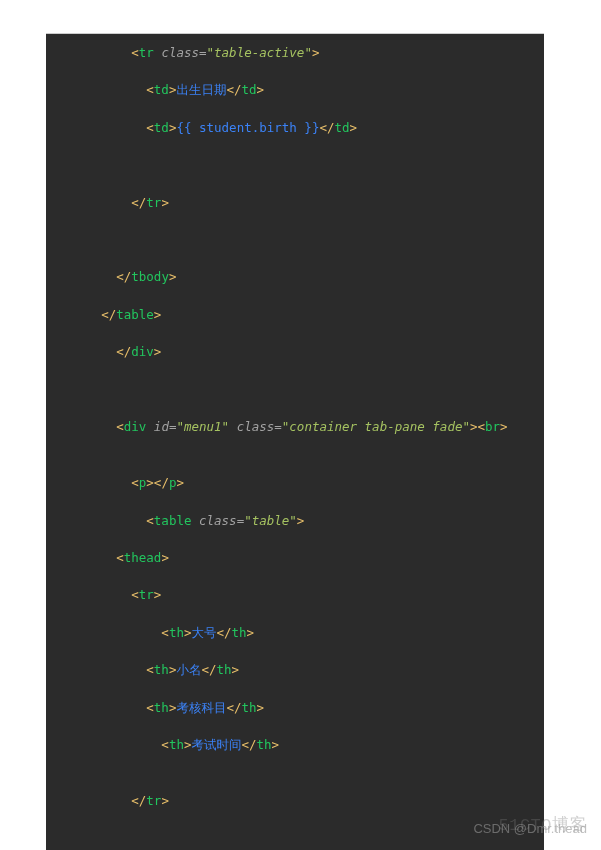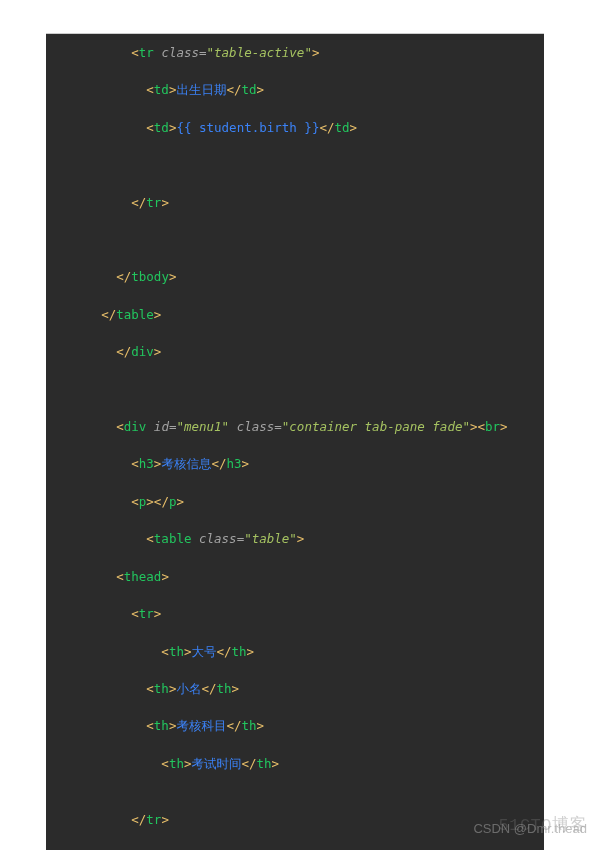--- a/index.html
+++ b/index.html
@@ -83,21 +83,20 @@
 <div class="line">        <span class="punct">&lt;/</span><span class="tag wavy">tbody</span><span class="punct">&gt;</span></div>
 <div class="line"> </div>
 <div class="line">      <span class="punct">&lt;/</span><span class="tag">table</span><span class="punct">&gt;</span></div>
 <div class="line"> </div>
 <div class="line">        <span class="punct">&lt;/</span><span class="tag">div</span><span class="punct">&gt;</span></div>
 <div class="line"> </div>
 <div class="line"> </div>
 <div class="line"> </div>
 <div class="line">        <span class="punct">&lt;</span><span class="tag">div</span><span class="attr-name"> id=</span><span class="attr-val">"menu1"</span><span class="attr-name"> class=</span><span class="attr-val">"container tab-pane fade"</span><span class="punct">&gt;</span><span class="punct">&lt;</span><span class="tag wavy">br</span><span class="punct">&gt;</span></div>
 <div class="line"> </div>
-<div class="line">          <span class="punct">&lt;</span><span class="tag">h3</span><span class="punct">&gt;</span><span class="text">考核信息</span><span class="punct">&lt;/</span><span class="tag">h3</span><span class="punct">&gt;</span></div>
 <div class="line"> </div>
 <div class="line">          <span class="punct">&lt;</span><span class="tag">p</span><span class="punct">&gt;</span><span class="punct">&lt;/</span><span class="tag">p</span><span class="punct">&gt;</span></div>
 <div class="line"> </div>
 <div class="line">            <span class="punct">&lt;</span><span class="tag">table</span><span class="attr-name"> class=</span><span class="attr-val">"table"</span><span class="punct">&gt;</span></div>
 <div class="line"> </div>
 <div class="line">        <span class="punct">&lt;</span><span class="tag wavy">thead</span><span class="punct">&gt;</span></div>
 <div class="line"> </div>
 <div class="line">          <span class="punct">&lt;</span><span class="tag">tr</span><span class="punct">&gt;</span></div>
 <div class="line"> </div>
 <div class="line">              <span class="punct">&lt;</span><span class="tag wavy">th</span><span class="punct">&gt;</span><span class="text">大号</span><span class="punct">&lt;/</span><span class="tag wavy">th</span><span class="punct">&gt;</span></div>

